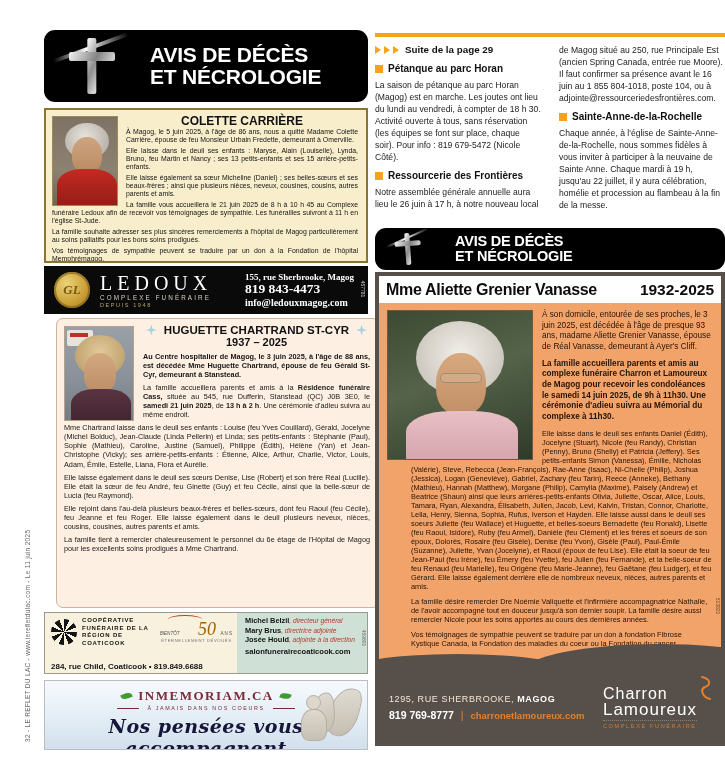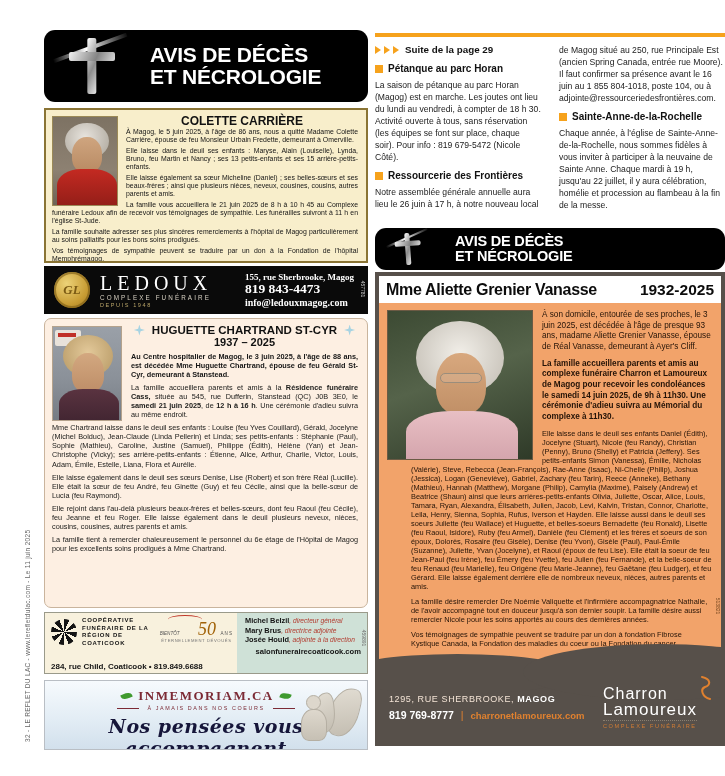--- a/index.html
+++ b/index.html
@@ -61,21 +61,21 @@
   .ledoux-sub { font-size:6.3px; letter-spacing:2.1px; color:#d9d2c4; margin-top:1px; }
   .ledoux-since { font-size:5.5px; letter-spacing:1.6px; color:#b8a468; margin-top:1px; }
   .ledoux-right { margin-left:auto; text-align:left; font-family:"Liberation Serif",serif; padding-right:6px; }
   .ledoux-addr { font-size:9px; font-weight:bold; }
   .ledoux-phone { font-size:13.5px; font-weight:bold; line-height:1.1; }
   .ledoux-email { font-size:10px; font-weight:bold; }
   .vcode { position:absolute; font-size:5px; color:#aaa; transform:rotate(90deg); transform-origin:center; white-space:nowrap; }
   .code-ledoux { right:-4px; top:20px; color:#cfcfcf; }
 
   
-  .huguette { left:44px; top:318px; width:324px; height:290px; background:#fdefe2;
+  .huguette { left:56px; top:318px; width:324px; height:290px; background:#fdefe2;
     border:1px solid #c9b49d; border-radius:7px; padding:5px 9px 4px 7px; overflow:hidden; position:absolute; }
   .huguette .photo { float:left; width:70px; height:95px; margin:2px 9px 2px 0; border:1px solid #b4a28c;
     position:relative; background:linear-gradient(180deg,#9aa0a8 0%,#8b9199 55%,#767c84 100%); overflow:hidden; }
   .huguette .sign { position:absolute; left:2px; top:3px; width:26px; height:16px; background:#e8e2da;
     border-radius:2px; }
   .huguette .sign::after { content:""; position:absolute; left:3px; top:3px; width:18px; height:4px; background:#c03028; }
   .huguette .hair { left:10px; top:8px; width:50px; height:42px; background:radial-gradient(circle at 50% 42%,#e3c99a,#c5a briefly 70%); background:radial-gradient(circle at 50% 42%,#e3c99a,#c0a370 75%); }
   .huguette .face { left:19px; top:26px; width:32px; height:40px; background:linear-gradient(180deg,#d3a880,#bd8d67); }
   .huguette .torso { left:6px; top:62px; width:60px; height:36px; background:linear-gradient(180deg,#5a3340,#3f2430); }
   .hug-title-row { display:flex; align-items:center; justify-content:center; gap:7px; }
@@ -99,21 +99,21 @@
     border-top:1.5px solid #c0392b; border-radius:50%; }
   .anniv-pre { font-size:4.6px; font-style:italic; color:#555; display:inline-block; }
   .anniv-50 { font-family:"Liberation Serif",serif; font-style:italic; font-size:18px; color:#a16207;margin-left:14px; }
   .anniv-ans { font-size:4.6px; letter-spacing:1px; color:#555; }
   .anniv-sub { font-size:4.2px; letter-spacing:.6px; color:#777; margin-top:1px; }
   .coop-addr { position:absolute; left:6px; bottom:2px; font-size:8px; font-weight:bold; color:#141414; }
   .coop-right { flex:1; background:#cfe1d7; padding:3px 6px 2px 8px; position:relative; }
   .staff-line { font-size:7.4px; line-height:1.3; color:#141414; }
   .staff-name { font-weight:bold; }
   .staff-role { font-style:italic; font-size:6.6px; color:#b23a2e; }
-  .coop-web { font-size:7.6px; font-weight:bold; color:#141414; margin-top:2px; text-align:right; }
+  .coop-web { font-size:7.6px; font-weight:bold; color:#141414; margin-top:2px; text-align:left; }
   .code-coop { right:-6px; top:22px; color:#6f6f6f; }
 
   
   .inmemoriam { left:44px; top:680px; width:324px; height:70px; border:1px solid #b9bec4;
     background:linear-gradient(180deg,#f6fafd 0%,#e3edf5 55%,#d2e0ec 100%); overflow:hidden; }
   .im-title-row { display:flex; align-items:center; justify-content:center; gap:6px; margin-top:7px; }
   .leaf { width:11px; height:6px; background:#3f9a2f; border-radius:0 70% 0 70%; transform:rotate(-24deg); }
   .leaf.l2 { transform:rotate(18deg) scaleX(-1); }
   .im-title { font-family:"Liberation Serif",serif; font-weight:bold; font-size:13px; letter-spacing:1.5px; color:#7c2a35; }
   .im-sub { text-align:center; font-size:5.4px; letter-spacing:1.6px; color:#7c2a35; margin-top:1px; position:relative; width:170px; margin-left:auto; margin-right:auto; }
@@ -242,21 +242,21 @@
       <div class="torso"></div>
     </div>
     <div class="hug-title-row">
       <span class="sparkle"></span>
       <span class="obit-title">HUGUETTE CHARTRAND ST-CYR</span>
       <span class="sparkle"></span>
     </div>
     <div class="obit-years">1937 – 2025</div>
     <div class="bodytext">
       <p class="lead">Au Centre hospitalier de Magog, le 3 juin 2025, à l'âge de 88 ans, est décédée Mme Huguette Chartrand, épouse de feu Gérald St-Cyr, demeurant à Stanstead.</p>
-      <p><span>La famille accueillera parents et amis à la </span><b>Résidence funéraire Cass,</b><span> située au 545, rue Dufferin, Stanstead (QC) J0B 3E0, le </span><b>samedi 21 juin 2025</b><span>, de </span><b>12 h à 16 h</b><span>. Une cérémonie d'adieu suivra au même endroit.</span></p>
+      <p><span>La famille accueillera parents et amis à la </span><b>Résidence funéraire Cass,</b><span> située au 545, rue Dufferin, Stanstead (QC) J0B 3E0, le </span><b>samedi 21 juin 2025</b><span>, de </span><b>13 h à 2 h</b><span>. Une cérémonie d'adieu suivra au même endroit.</span></p>
       <p>Mme Chartrand laisse dans le deuil ses enfants : Louise (feu Yves Couillard), Gérald, Jocelyne (Michel Bolduc), Jean-Claude (Linda Pellerin) et Linda; ses petits-enfants : Stéphanie (Paul), Sophie (Mathieu), Caroline, Justine (Samuel), Philippe (Édith), Hélène (Yan) et Jean-Christophe (Vicky); ses arrière-petits-enfants : Étienne, Alice, Arthur, Charlie, Victor, Louis, Adam, Émile, Estelle, Liana, Flora et Aurélie.</p>
       <p>Elle laisse également dans le deuil ses sœurs Denise, Lise (Robert) et son frère Réal (Lucille). Elle était la sœur de feu André, feu Ginette (Guy) et feu Cécile, ainsi que la belle-sœur de Lucia (feu Raymond).</p>
       <p>Elle rejoint dans l'au-delà plusieurs beaux-frères et belles-sœurs, dont feu Raoul (feu Cécile), feu Jeanne et feu Roger. Elle laisse également dans le deuil plusieurs neveux, nièces, cousins, cousines, autres parents et amis.</p>
       <p>La famille tient à remercier chaleureusement le personnel du 6e étage de l'Hôpital de Magog pour les excellents soins prodigués à Mme Chartrand.</p>
     </div>
   </div>
 
   <div class="abs coaticook">
     <div class="coop-left">
       <div class="coop-top">

